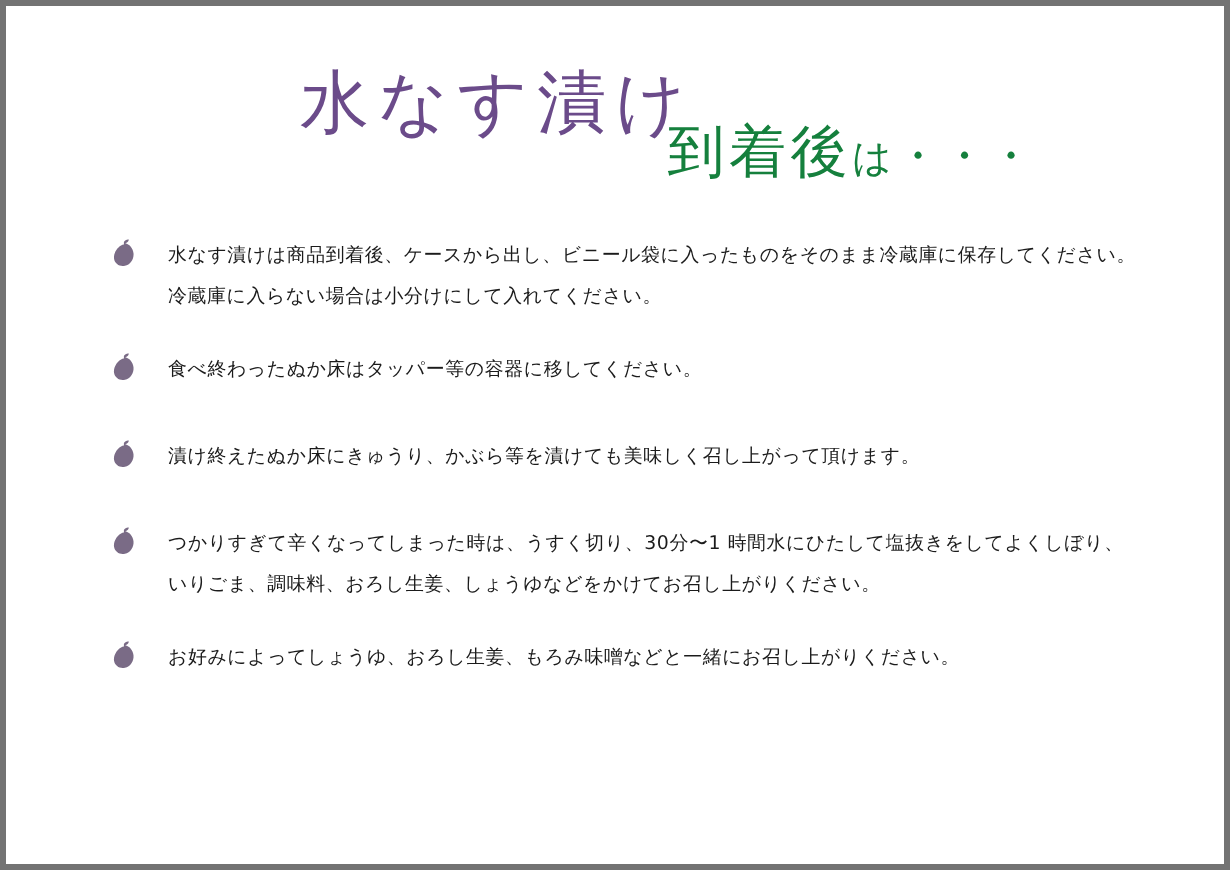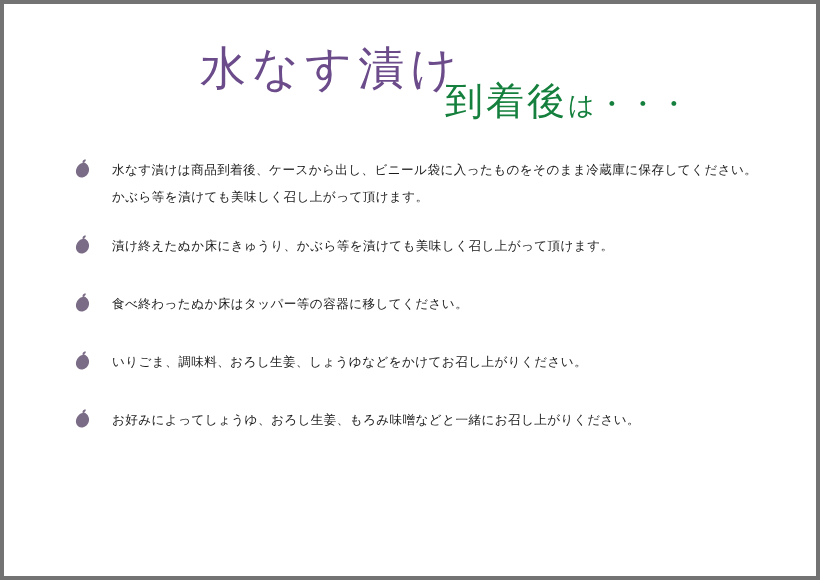--- a/index.html
+++ b/index.html
@@ -95,48 +95,49 @@
 
   <div class="list">
 
     <div class="item">
       <span class="bullet">
         <svg width="17" height="19" viewBox="0 0 17 19">
             <path d="M8.6 2.3c0.6-1.3 2.3-2 3.3-1.6-0.2 1.4-1.2 2.3-2.4 2.5 2.6 0.5 5.1 3.1 5.5 6.6 0.4 3.9-2.1 7.6-5.7 8.4-3.4 0.8-6.6-1.2-7.2-4.3-0.7-3.6 1.6-7.6 4.6-9.3 0.6-0.3 1.2-0.5 1.9-0.6z" fill="#7a6b86"></path>
           </svg>
       </span>
       <div class="line">水なす漬けは商品到着後、ケースから出し、ビニール袋に入ったものをそのまま冷蔵庫に保存してください。</div>
-      <div class="line">かぶら等を漬けても美味しく召し上がって頂けます。</div>
+      <div class="line">冷蔵庫に入らない場合は小分けにして入れてください。</div>
     </div>
 
+
+    <div class="item">
+      <span class="bullet">
+        <svg width="17" height="19" viewBox="0 0 17 19">
+            <path d="M8.6 2.3c0.6-1.3 2.3-2 3.3-1.6-0.2 1.4-1.2 2.3-2.4 2.5 2.6 0.5 5.1 3.1 5.5 6.6 0.4 3.9-2.1 7.6-5.7 8.4-3.4 0.8-6.6-1.2-7.2-4.3-0.7-3.6 1.6-7.6 4.6-9.3 0.6-0.3 1.2-0.5 1.9-0.6z" fill="#7a6b86"></path>
+          </svg>
+      </span>
+      <div class="line">食べ終わったぬか床はタッパー等の容器に移してください。</div>
+    </div>
 
     <div class="item">
       <span class="bullet">
         <svg width="17" height="19" viewBox="0 0 17 19">
             <path d="M8.6 2.3c0.6-1.3 2.3-2 3.3-1.6-0.2 1.4-1.2 2.3-2.4 2.5 2.6 0.5 5.1 3.1 5.5 6.6 0.4 3.9-2.1 7.6-5.7 8.4-3.4 0.8-6.6-1.2-7.2-4.3-0.7-3.6 1.6-7.6 4.6-9.3 0.6-0.3 1.2-0.5 1.9-0.6z" fill="#7a6b86"></path>
           </svg>
       </span>
       <div class="line">漬け終えたぬか床にきゅうり、かぶら等を漬けても美味しく召し上がって頂けます。</div>
     </div>
 
     <div class="item">
       <span class="bullet">
         <svg width="17" height="19" viewBox="0 0 17 19">
             <path d="M8.6 2.3c0.6-1.3 2.3-2 3.3-1.6-0.2 1.4-1.2 2.3-2.4 2.5 2.6 0.5 5.1 3.1 5.5 6.6 0.4 3.9-2.1 7.6-5.7 8.4-3.4 0.8-6.6-1.2-7.2-4.3-0.7-3.6 1.6-7.6 4.6-9.3 0.6-0.3 1.2-0.5 1.9-0.6z" fill="#7a6b86"></path>
           </svg>
       </span>
-      <div class="line">食べ終わったぬか床はタッパー等の容器に移してください。</div>
-    </div>
-
-    <div class="item">
-      <span class="bullet">
-        <svg width="17" height="19" viewBox="0 0 17 19">
-            <path d="M8.6 2.3c0.6-1.3 2.3-2 3.3-1.6-0.2 1.4-1.2 2.3-2.4 2.5 2.6 0.5 5.1 3.1 5.5 6.6 0.4 3.9-2.1 7.6-5.7 8.4-3.4 0.8-6.6-1.2-7.2-4.3-0.7-3.6 1.6-7.6 4.6-9.3 0.6-0.3 1.2-0.5 1.9-0.6z" fill="#7a6b86"></path>
-          </svg>
-      </span>
+      <div class="line">つかりすぎて辛くなってしまった時は、うすく切り、30分〜1 時間水にひたして塩抜きをしてよくしぼり、</div>
       <div class="line">いりごま、調味料、おろし生姜、しょうゆなどをかけてお召し上がりください。</div>
     </div>
 
     <div class="item">
       <span class="bullet">
         <svg width="17" height="19" viewBox="0 0 17 19">
             <path d="M8.6 2.3c0.6-1.3 2.3-2 3.3-1.6-0.2 1.4-1.2 2.3-2.4 2.5 2.6 0.5 5.1 3.1 5.5 6.6 0.4 3.9-2.1 7.6-5.7 8.4-3.4 0.8-6.6-1.2-7.2-4.3-0.7-3.6 1.6-7.6 4.6-9.3 0.6-0.3 1.2-0.5 1.9-0.6z" fill="#7a6b86"></path>
           </svg>
       </span>
       <div class="line"> お好みによってしょうゆ、おろし生姜、もろみ味噌などと一緒にお召し上がりください。</div>

